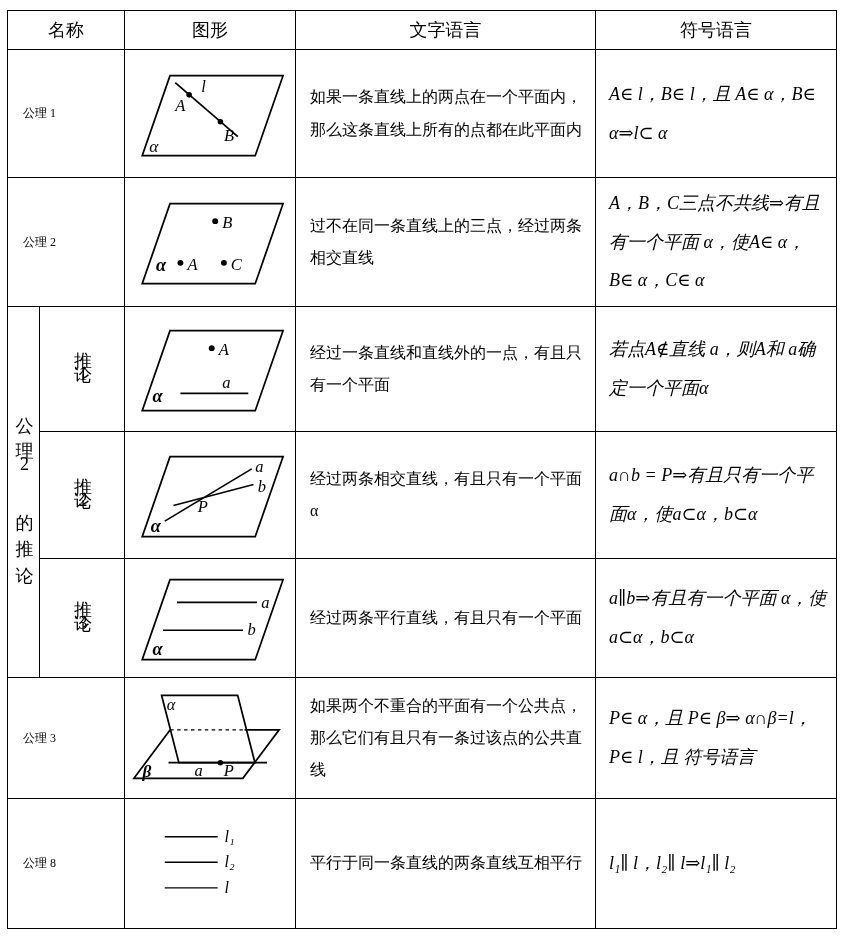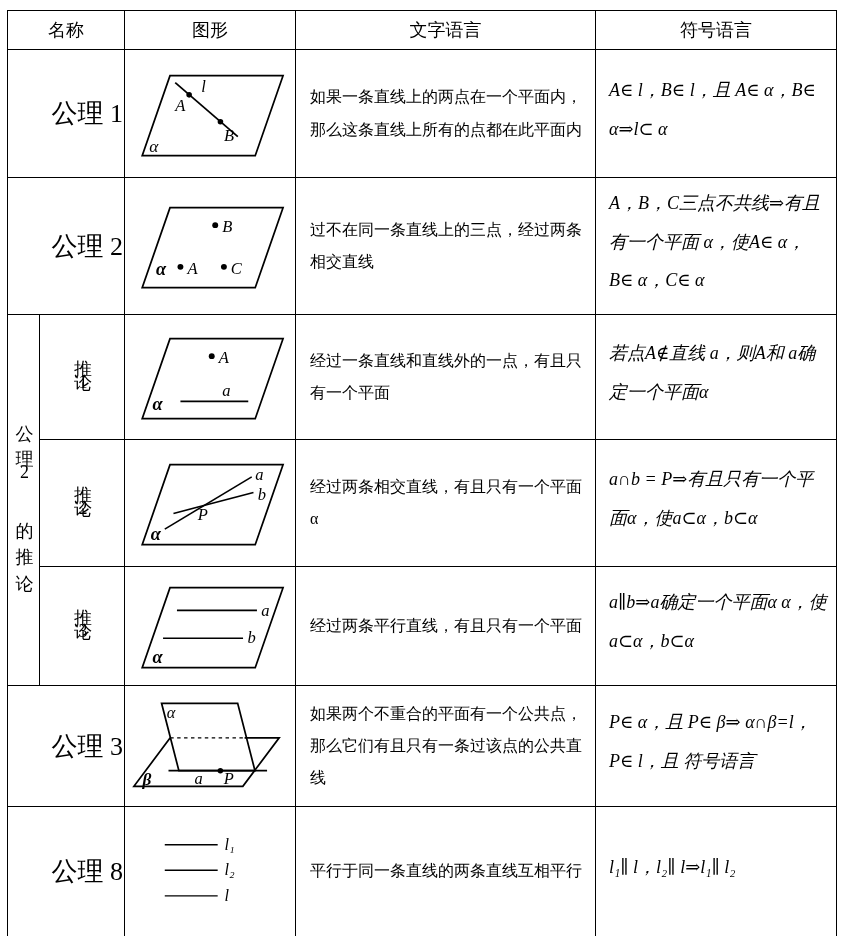--- a/index.html
+++ b/index.html
@@ -12,32 +12,32 @@
     border-collapse: collapse;
     table-layout: fixed;
     margin: 10px auto 0 auto;
   }
   td {
     border: 1px solid #000;
     vertical-align: middle;
     overflow: hidden;
   }
   td.th { text-align: center; font-size: 18px; height: 36px; }
-  td.name { font-size: 26px; text-align: right; padding-left: 15px; }
+  td.name { font-size: 12px; text-align: left; padding-left: 15px; }
   td.fig { text-align: center; padding: 2px; }
   td.txt {
     font-size: 16px;
     line-height: 2.02;
     padding: 6px 10px 6px 14px;
     text-align: left;
   }
   td.sym {
     font-size: 18px;
     line-height: 2.15;
-    padding: 6px 8px 14px 13px;
+    padding: 6px 8px 6px 13px;
     font-style: italic;
     text-align: left;
   }
   td.vcell { text-align: center; padding: 0; }
   .vtext {
     writing-mode: vertical-rl;
     text-orientation: upright;
     display: inline-block;
     font-size: 18px;
     letter-spacing: 13px;
@@ -158,21 +158,21 @@
       <svg viewBox="0 0 184 112" width="160" height="98">
         <polygon points="14,104 46,12 176,12 144,104" fill="none" stroke="#000" stroke-width="2"></polygon>
         <line x1="54" y1="38" x2="146" y2="38" stroke="#000" stroke-width="1.8"></line>
         <line x1="38" y1="70" x2="130" y2="70" stroke="#000" stroke-width="1.8"></line>
         <text x="151" y="44" class="flbl">a</text>
         <text x="135" y="76" class="flbl">b</text>
         <text x="26" y="98" class="flbl fb">α</text>
       </svg>
     </td>
     <td class="txt">经过两条平行直线，有且只有一个平面</td>
-    <td class="sym">a∥b⇒a确定一个平面α α，使a⊂α，b⊂α</td>
+    <td class="sym">a∥b⇒有且有一个平面 α，使a⊂α，b⊂α</td>
   </tr>
 
   <tr style="height:121px;">
     <td class="name" colspan="2">公理 3</td>
     <td class="fig">
       <svg viewBox="0 0 192 112" width="166" height="97">
         <path d="M 50,46 L 8,102 L 134,102 L 176,46 L 136,46" fill="none" stroke="#000" stroke-width="2"></path>
         <line x1="50" y1="46" x2="136" y2="46" stroke="#000" stroke-width="1.5" stroke-dasharray="4 4"></line>
         <polygon points="40,6 128,6 148,84 60,84" fill="none" stroke="#000" stroke-width="2"></polygon>
         <line x1="48" y1="84" x2="162" y2="84" stroke="#000" stroke-width="2"></line>

